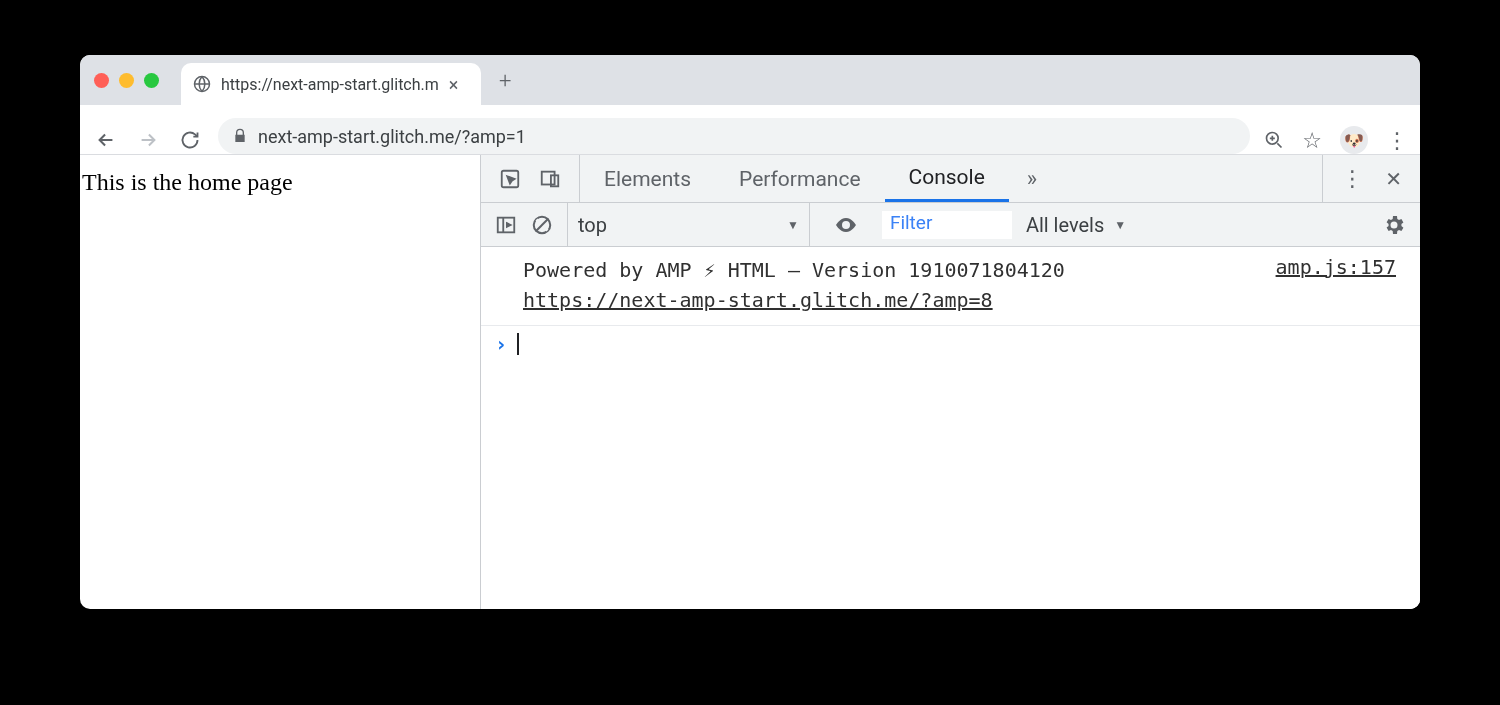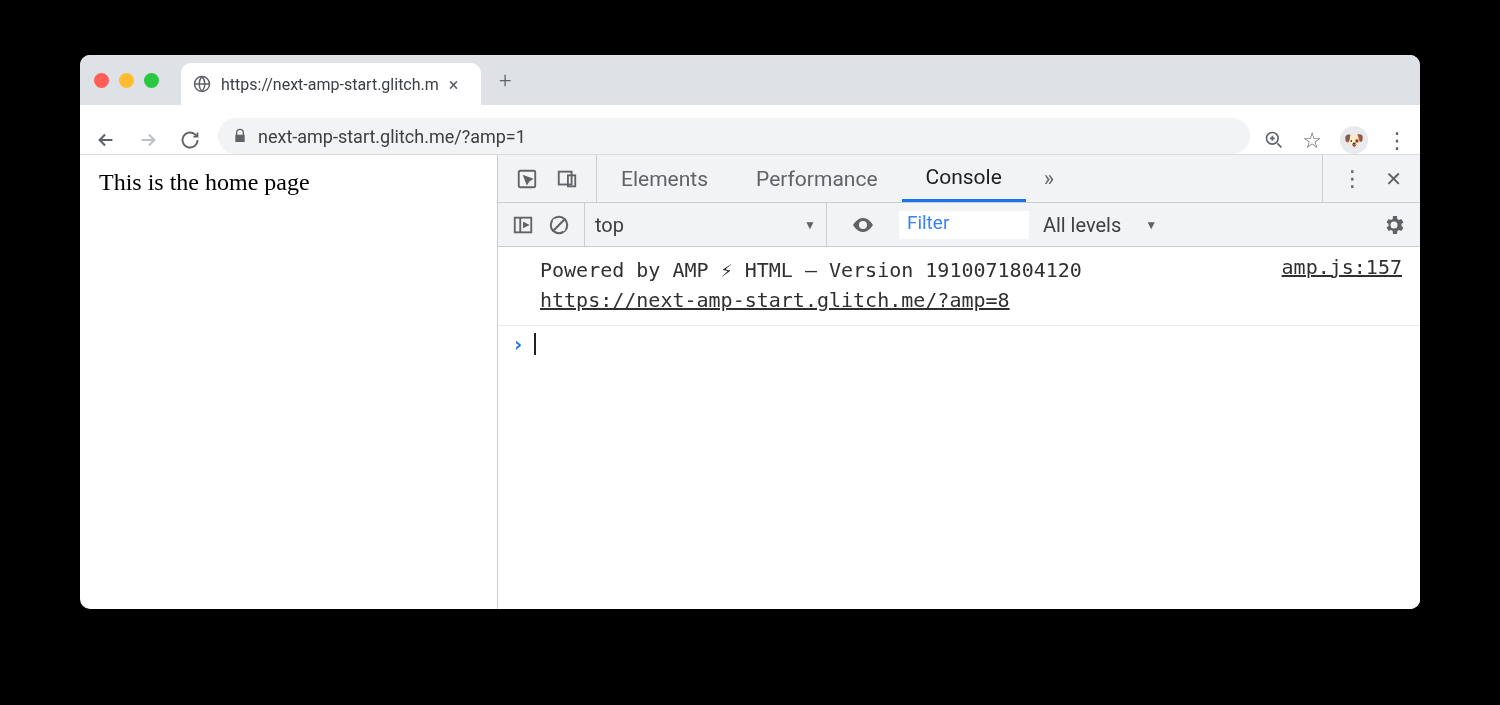--- a/index.html
+++ b/index.html
@@ -72,21 +72,20 @@
     gap: 10px;
     color:#202124;
   }
   .omnibox .url { font-size: 18px; color:#3c4043; }
   .right-icons { display:flex; align-items:center; gap:18px; }
   .avatar { width:28px; height:28px; border-radius:50%; background:#e8eaed; display:flex; align-items:center; justify-content:center; font-size:16px;}
   
   .content {
     display: flex;
     height: 454px;
-    margin-left: 17px;
   }
   .page {
     width: 400px;
     padding: 14px 2px;
     font-family: "Times New Roman", serif;
     font-size: 24px;
     color: #000;
     border-right: none;
   }
   .devtools {
@@ -127,27 +126,27 @@
     font-size: 20px; color:#3c4043;
     padding: 0 10px;
     border-left:1px solid #cacdd1;
     border-right:1px solid #cacdd1;
     height:100%;
   }
   .filter-box {
     background:#fff; height:28px; width:130px; display:flex; align-items:flex-start; padding:0 8px;
     font-size:19px; color:#3b82f6;
   }
-  .levels { font-size:20px; color:#3c4043; display:flex; align-items:center; gap:24px;}
+  .levels { font-size:20px; color:#3c4043; display:flex; align-items:center; gap:10px;}
   .eye { display:flex; align-items:center; padding:0 10px;}
   .gear-right { margin-left:auto; }
   
   .console-body { flex:1; background:#fff; font-family: Menlo, Consolas, monospace; font-size:20px; }
   .log-row {
-    display:flex; padding: 8px 18px 10px 42px; border-bottom:1px solid #e8eaed;
+    display:flex; padding: 8px 24px 10px 42px; border-bottom:1px solid #e8eaed;
     color:#303030;
     gap: 20px;
   }
   .log-msg { flex:1; line-height:1.5; }
   .log-msg .url-link { text-decoration: underline; color:#303030;}
   .log-src { text-decoration: underline; color:#303030; white-space:nowrap;}
   .prompt-row { display:flex; align-items:center; padding: 6px 14px; gap:10px;}
   .prompt-caret { color:#1a73e8; font-weight:bold; font-size:20px;}
   .cursor { width:2px; height:22px; background:#202124; }
   svg { display:block; }

